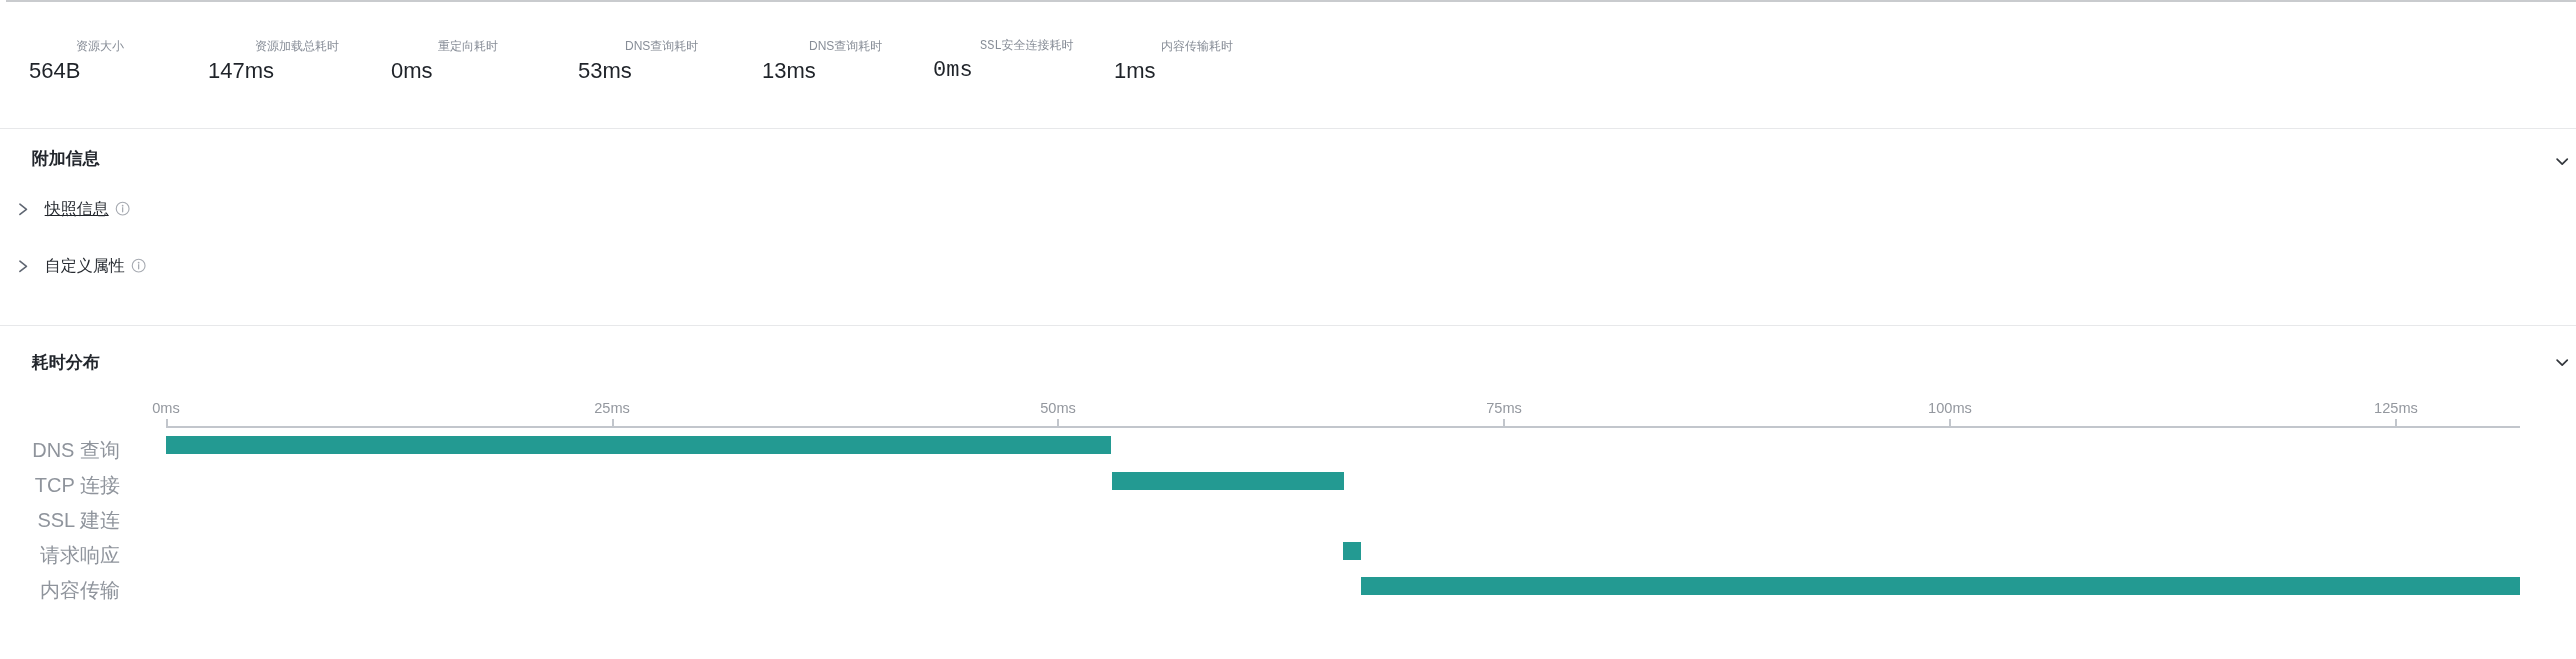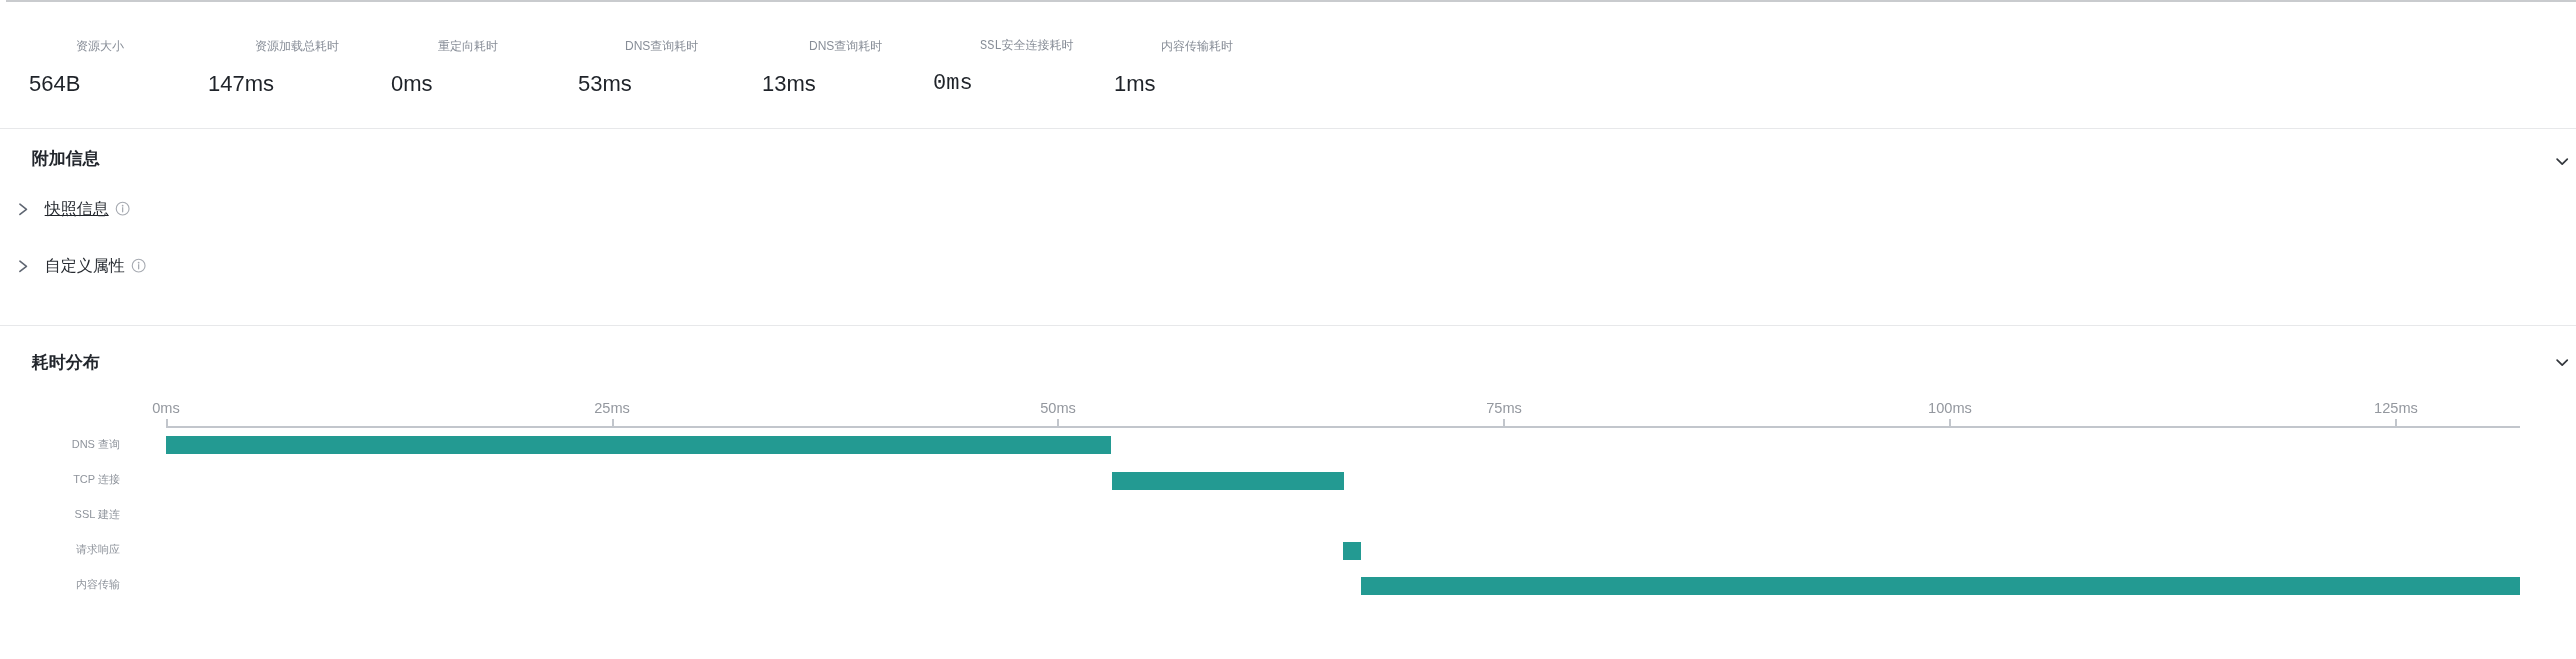--- a/index.html
+++ b/index.html
@@ -11,21 +11,21 @@
     overflow:hidden;
     color:#1f2329;
   }
   
   .top-line { position:absolute; left:5.8px; right:0; top:0; height:2.2px; background:#c9cbce; }
 
   
   .metrics { position:absolute; left:29px; top:37px; display:flex; align-items:flex-start; }
   .metric { flex:0 0 auto; }
   .metric-label { font-size:12px; line-height:19px; color:#878d97; white-space:nowrap;margin-left:47px; }
-  .metric-value { margin-top:15px; font-size:22px; line-height:25px; color:#1f2329; white-space:nowrap; }
+  .metric-value { margin-top:2px; font-size:22px; line-height:25px; color:#1f2329; white-space:nowrap; }
 
   
   .divider { position:absolute; left:0; right:0; height:0.7px; background:#e7e8ea; }
   .d1 { top:128px; }
   .d2 { top:325px; }
 
   
   .section-title { position:absolute; left:5.8px; font-size:17px; font-weight:700; color:#22262c; line-height:20.4px;padding-left:26px; }
   .t1 { top:149px; }
   .t2 { top:353px; }
@@ -42,21 +42,21 @@
   .chev svg { width:12.4px; height:14.6px; }
   .info-label { font-size:16px; color:#272b31; line-height:20.4px; white-space:nowrap; }
   .info-ico { display:inline-flex; margin-left:6.6px; width:15.3px; height:15.3px; }
   .info-ico svg { width:15.3px; height:15.3px; }
 
   
   #chart { position:absolute; left:0; top:0; width:2576px; height:660px; pointer-events:none; }
   .tick-label { position:absolute; transform:translateX(-50%); font-size:14.6px; color:#94989f; white-space:nowrap; }
   .axis-line { position:absolute; height:1.5px; background:#c2c6cc; }
   .axis-tick { position:absolute; width:1.5px; height:7.3px; background:#c2c6cc; }
-  .row-label { position:absolute; left:0; width:120px; text-align:right; font-size:11px; color:#8f949c; white-space:nowrap; }
+  .row-label { position:absolute; left:0; width:120px; text-align:right; font-size:20px; color:#8f949c; white-space:nowrap; }
   .bar { position:absolute; height:17.5px; }
 </style>
 </head>
 <body>
 
 <div class="top-line"></div>
 
 <div class="metrics" id="metrics">
   <div class="metric" style="width: 179px;">
     <div class="metric-label">资源大小</div>

